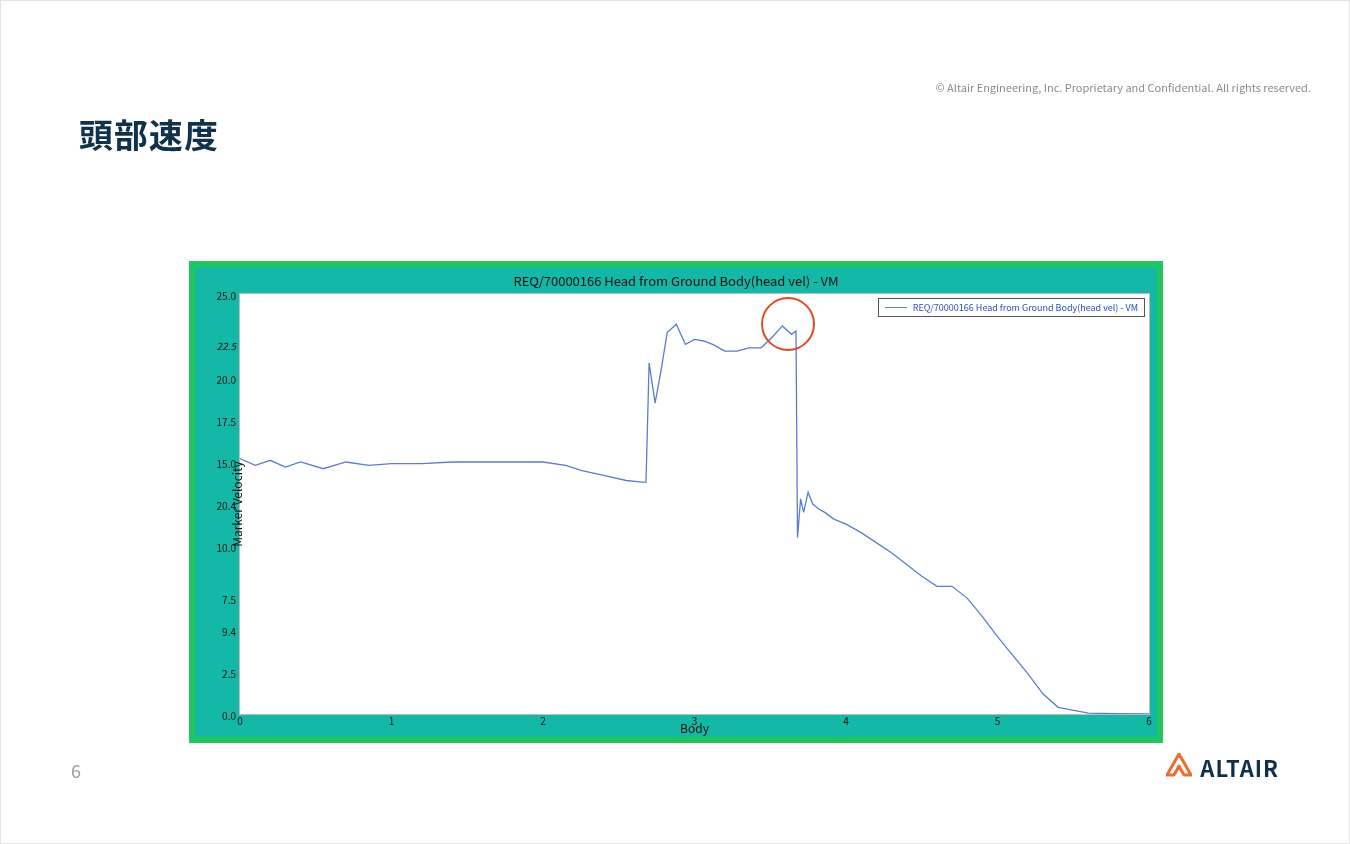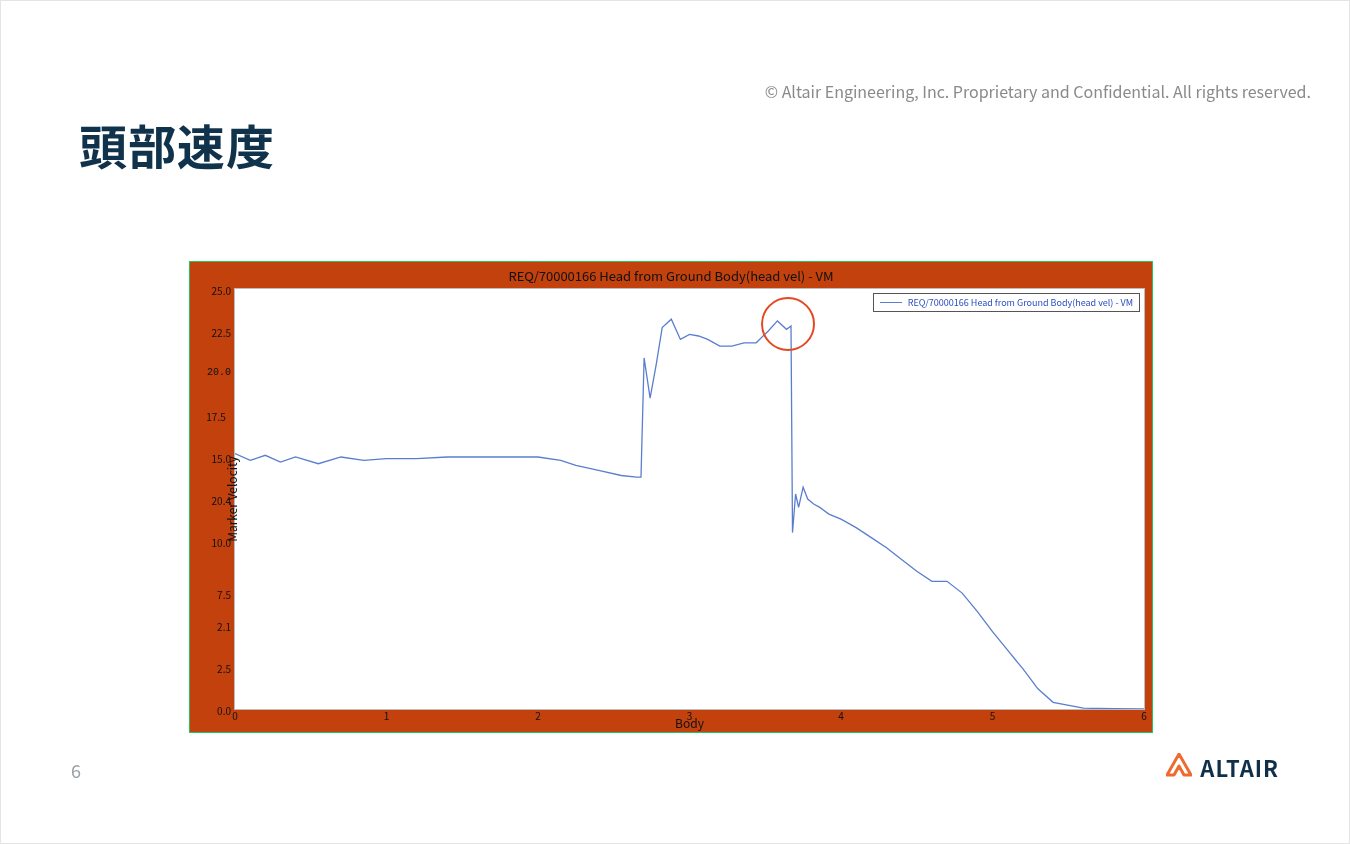--- a/index.html
+++ b/index.html
@@ -1,20 +1,20 @@
 <!DOCTYPE html>
 <html><head>
 <meta charset="utf-8">
 <style>
   html,body{margin:0;padding:0;background:#fff;font-family:"Meiryo","Hiragino Sans","Noto Sans JP",Arial,sans-serif;color:#222;}
   .slide{position:relative;width:1350px;height:844px;box-sizing:border-box;border:1px solid #e4e4e4;overflow:hidden;}
-  .copyright{position:absolute;top:78px;right:38px;font-size:16px;color:#8a8a8a;margin-left:28px;}
-  .title{position:absolute;left:78px;top:108px;font-size:48px;font-weight:700;color:#10324b;letter-spacing:1px;}
+  .copyright{position:absolute;top:78px;right:38px;font-size:11px;color:#8a8a8a;margin-left:28px;}
+  .title{position:absolute;left:78px;top:108px;font-size:34px;font-weight:700;color:#10324b;letter-spacing:1px;}
   .desc{position:absolute;left:78px;top:195px;right:60px;font-size:22px;line-height:1.55;color:#232323;}
-  .chart-wrap{position:absolute;left:188px;top:260px;width:962px;height:470px;background:#c2410c;border:1px solid #22c55e;}
+  .chart-wrap{position:absolute;left:188px;top:260px;width:962px;height:470px;background:#14b8a6;border:6px solid #22c55e;}
   .chart-title{text-align:center;font-size:13px;color:#111;padding:4px 0 2px;}
   .plot{position:absolute;left:44px;top:26px;width:909px;height:420px;background:#fff;border:1px solid #bdbdbd;}
   .ylabel{position:absolute;left:-4px;top:50%;transform:translate(-50%,-50%) rotate(-90deg);font-size:12px;color:#111;white-space:nowrap;}
   .xlabel{position:absolute;left:50%;bottom:-22px;transform:translateX(-50%);font-size:12px;color:#111;}
   .ytick{position:absolute;left:-34px;font-size:10px;color:#111;width:30px;text-align:right;}
   .xtick{position:absolute;bottom:-14px;font-size:10px;color:#111;transform:translateX(-50%);}
   .legend{position:absolute;right:4px;top:4px;background:#fff;border:1px solid #555;padding:2px 6px;font-size:9px;color:#2a4ec1;display:flex;align-items:center;gap:6px;}
   .legend .sw{width:22px;height:0;border-top:1px solid #5a7ecf;}
   svg.line{position:absolute;left:0;top:0;width:100%;height:100%;}
   .circle-ann{position:absolute;border:2px solid #e34921;border-radius:50%;}
@@ -38,28 +38,28 @@
       <div class="xlabel">Body</div>
       <div class="legend">
         <span class="sw"></span>
         <span>REQ/70000166 Head from Ground Body(head vel) - VM</span>
       </div>
       <svg class="line" id="linesvg" viewBox="0 0 909 420" preserveAspectRatio="none">
           <path d="M0.0 164.6 L15.2 171.4 L30.3 166.3 L45.4 173.0 L60.6 168.0 L83.3 174.7 L106.0 168.0 L128.8 171.4 L151.5 169.7 L181.8 169.7 L212.1 168.0 L242.4 168.0 L272.7 168.0 L303.0 168.0 L325.7 171.4 L340.9 176.4 L363.6 181.4 L386.3 186.5 L401.5 188.2 L406.0 188.2 L409.1 68.9 L415.1 109.2 L421.2 75.6 L427.2 38.6 L436.3 30.2 L445.4 50.4 L454.5 45.4 L463.6 47.0 L472.7 50.4 L484.8 57.1 L496.9 57.1 L509.0 53.8 L521.2 53.8 L533.3 42.0 L542.4 31.9 L551.5 40.3 L556.0 37.0 L557.5 243.6 L560.6 205.0 L563.6 218.4 L568.1 198.2 L572.7 210.0 L578.7 215.0 L584.8 218.4 L593.9 225.1 L606.0 230.2 L621.1 238.6 L636.3 248.6 L651.5 258.7 L666.6 270.5 L681.8 282.2 L696.9 292.3 L712.0 292.3 L727.2 304.1 L742.4 322.6 L757.5 342.7 L772.6 361.2 L787.8 379.7 L802.9 399.8 L818.1 413.3 L848.4 419.2 L878.7 419.7 L909.0 419.8 " fill="none" stroke="#5a7ecf" stroke-width="1.3"></path>
         </svg>
     <div class="ytick" style="top: 414px;">0.0</div>
         <div class="ytick" style="top: 372px;">2.5</div>
-        <div class="ytick" style="top: 330px;">2.1</div>
+        <div class="ytick" style="top: 330px;">9.4</div>
         <div class="ytick" style="top: 298px;">7.5</div>
         <div class="ytick" style="top: 246px;">10.0</div>
         <div class="ytick" style="top: 204px;">20.4</div>
         <div class="ytick" style="top: 162px;">15.0</div>
-        <div class="ytick" style="top: 120px; text-align: center;">17.5</div>
-        <div class="ytick" style="top: 78px; font-family: Liberation Mono, monospace;">20.0</div>
-        <div class="ytick" style="top: 36px;">22.5</div>
+        <div class="ytick" style="top: 120px;">17.5</div>
+        <div class="ytick" style="top: 78px;">20.0</div>
+        <div class="ytick" style="top: 44px; font-style: italic;">22.5</div>
         <div class="ytick" style="top: -6px;">25.0</div>
         <div class="xtick" style="left: 0px;">0</div>
         <div class="xtick" style="left: 151.5px;">1</div>
         <div class="xtick" style="left: 303px;">2</div>
         <div class="xtick" style="left: 454.5px;">3</div>
         <div class="xtick" style="left: 606px;">4</div>
         <div class="xtick" style="left: 757.5px;">5</div>
         <div class="xtick" style="left: 909px;">6</div>
       </div>
   </div>

